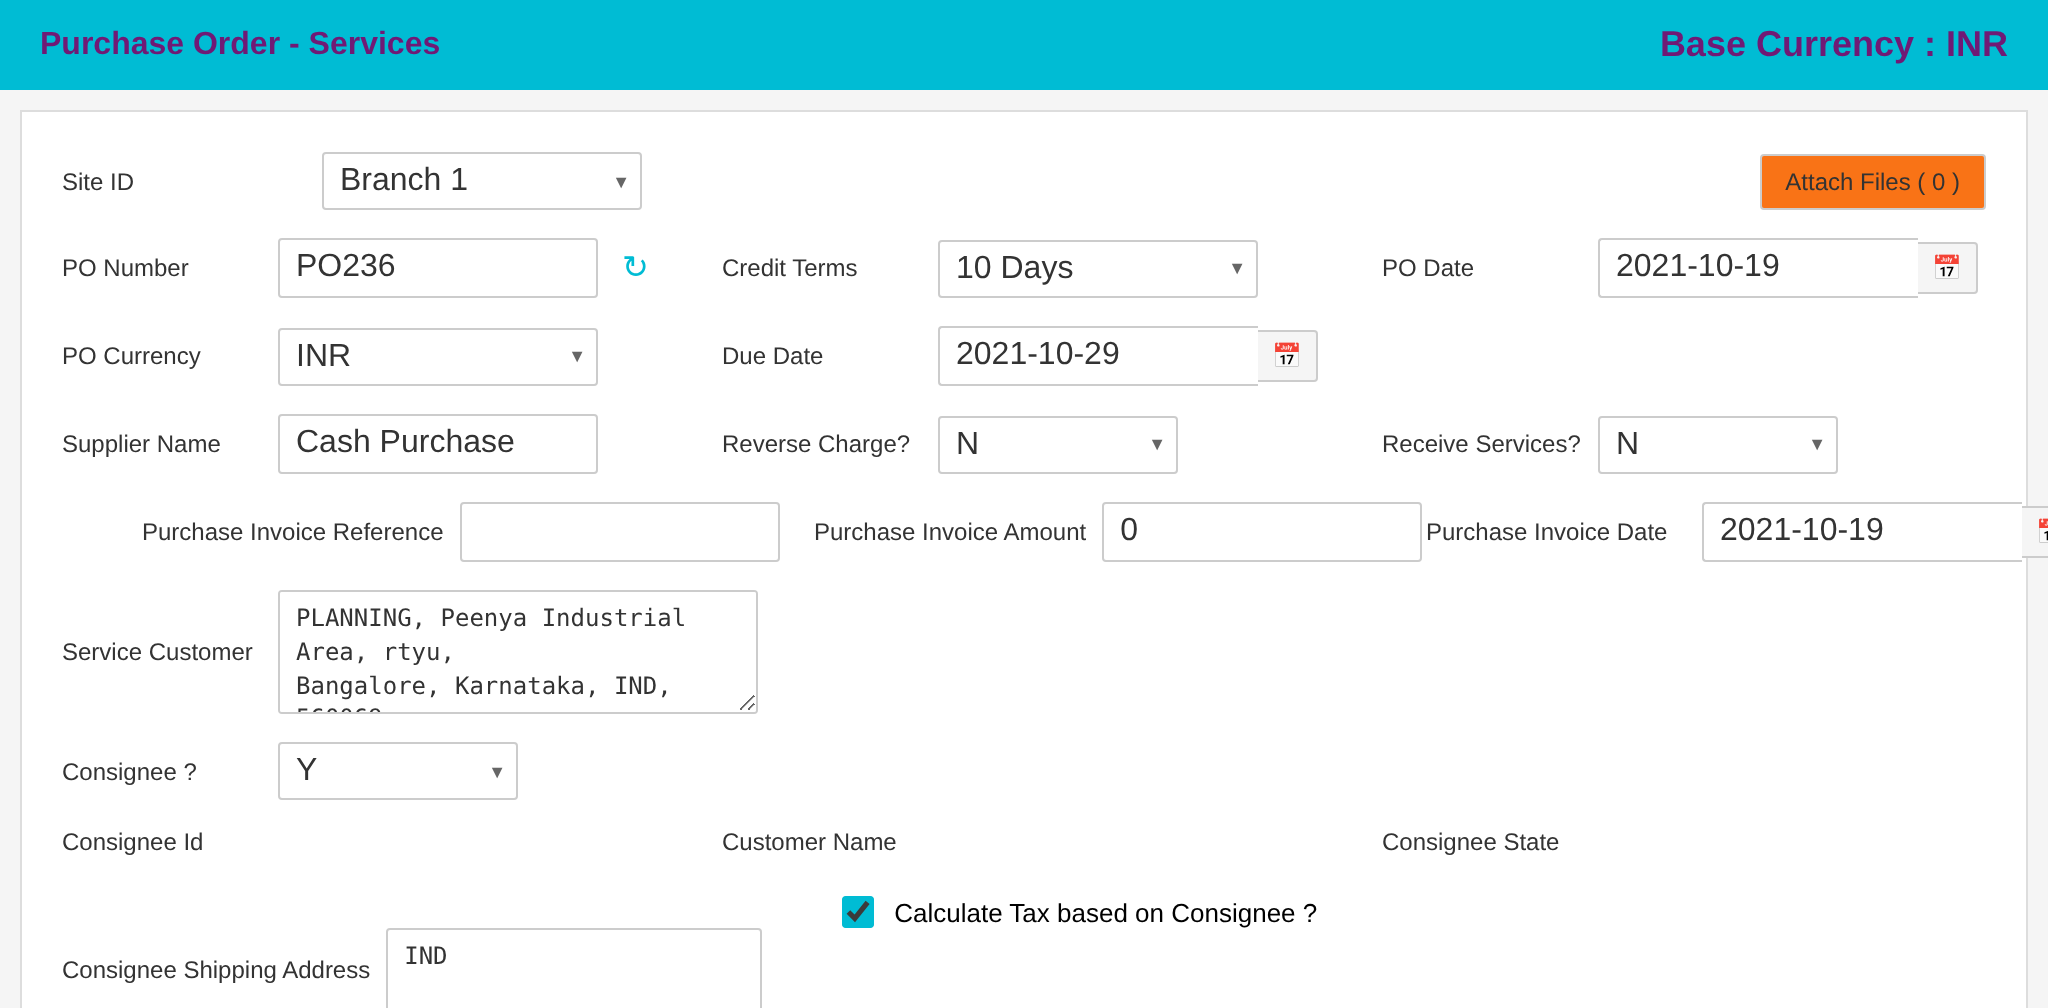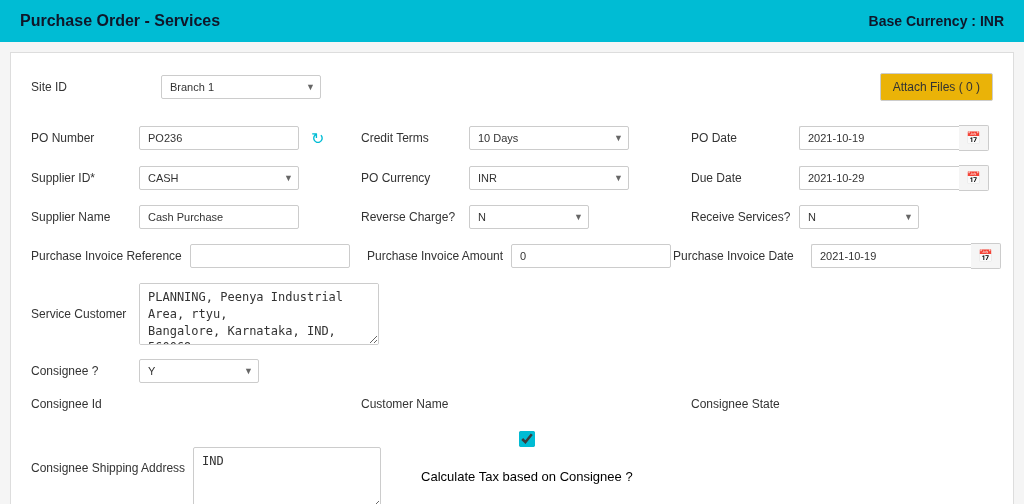--- a/index.html
+++ b/index.html
@@ -1,27 +1,27 @@
 <!DOCTYPE html>
 <html><head>
   <meta charset="utf-8">
   <style>
     * { box-sizing: border-box; margin: 0; padding: 0; }
     body { font-family: Arial, sans-serif; font-size: 13px; background: #f5f5f5; }
 
     .header {
       background: #00bcd4;
-      color: #0f172a;
+      color: #701a75;
       padding: 12px 20px;
       display: flex;
       justify-content: space-between;
       align-items: center;
     }
     .header-title { font-size: 16px; font-weight: bold; }
-    .header-currency { font-size: 14px; font-weight: bold; }
+    .header-currency { font-size: 18px; font-weight: bold; }
 
     .content {
       background: white;
       margin: 10px;
       padding: 20px;
       border: 1px solid #ddd;
     }
 
     .form-section {
       display: flex;
@@ -40,21 +40,21 @@
       font-size: 12px;
       color: #333;
       min-width: 120px;
       text-align: left;
       flex-shrink: 0;
     }
 
     input[type="text"], select, textarea {
       border: 1px solid #ccc;
       padding: 5px 8px;
-      font-size: 11px;
+      font-size: 16px;
       background: white;
       color: #333;
       border-radius: 2px;
     }
 
     input[type="text"]:read-only, .readonly-input {
       background: #f0f0f0;
     }
 
     select {
@@ -85,21 +85,21 @@
     .input-md { width: 160px; }
 
     .refresh-icon {
       color: #00bcd4;
       font-size: 16px;
       cursor: pointer;
       margin-left: 4px;
     }
 
     .attach-btn {
-      background: #eab308;
+      background: #f97316;
       border: 1px solid #ccc;
       padding: 6px 12px;
       font-size: 12px;
       cursor: pointer;
       border-radius: 2px;
       color: #333;
     }
 
     .calendar-btn {
       background: #f5f5f5;
@@ -127,39 +127,38 @@
 
     textarea {
       resize: vertical;
       font-size: 12px;
       line-height: 1.4;
     }
 
     .checkbox-wrapper {
       display: flex;
       align-items: center;
-      gap: 22px;
-      flex-direction: column;
+      gap: 10px;
     }
 
     .checkbox-wrapper input[type="checkbox"] {
       width: 16px;
       height: 16px;
       accent-color: #00bcd4;
     }
 
     .top-right-section {
       margin-left: auto;
     }
 
     .site-row {
       display: flex;
       justify-content: space-between;
       align-items: center;
-      margin-bottom: 10px;
+      margin-bottom: 0;
     }
 
     .three-col {
       display: grid;
       grid-template-columns: 1fr 1fr 1fr;
       gap: 28px;
       align-items: center;
     }
 
     .col-field {
@@ -214,28 +213,20 @@
         <label class="field-label">PO Date</label>
         <div class="date-input-wrapper">
           <input type="text" class="input-md" value="2021-10-19" style="">
           <button class="calendar-btn">📅</button>
         </div>
       </div>
     </div>
 
     <div class="three-col">
       <div class="col-field">
-        <label class="field-label">Supplier ID*</label>
-        <div class="select-wrapper">
-          <select class="input-md">
-            <option>CASH</option>
-          </select>
-        </div>
-      </div>
-      <div class="col-field">
         <label class="field-label">PO Currency</label>
         <div class="select-wrapper">
           <select class="input-md">
             <option>INR</option>
           </select>
         </div>
       </div>
       <div class="col-field">
         <label class="field-label">Due Date</label>
         <div class="date-input-wrapper">
@@ -263,21 +254,21 @@
         <div class="select-wrapper">
           <select class="input-sm">
             <option>N</option>
           </select>
         </div>
       </div>
     </div>
 
     <div class="three-col">
       <div class="col-field">
-        <label class="field-label" style="min-width:140px;">Purchase Invoice Reference</label>
+        <label class="field-label" style="min-width:140px;margin-left:40px;">Purchase Invoice Reference</label>
         <input type="text" class="input-md" style="">
       </div>
       <div class="col-field">
         <label class="field-label" style="min-width:110px;">Purchase Invoice Amount</label>
         <input type="text" class="input-md" value="0" style="">
       </div>
       <div class="col-field">
         <label class="field-label" style="min-width:130px;">Purchase Invoice Date</label>
         <div class="date-input-wrapper">
           <input type="text" class="input-md" value="2021-10-19" style="">

